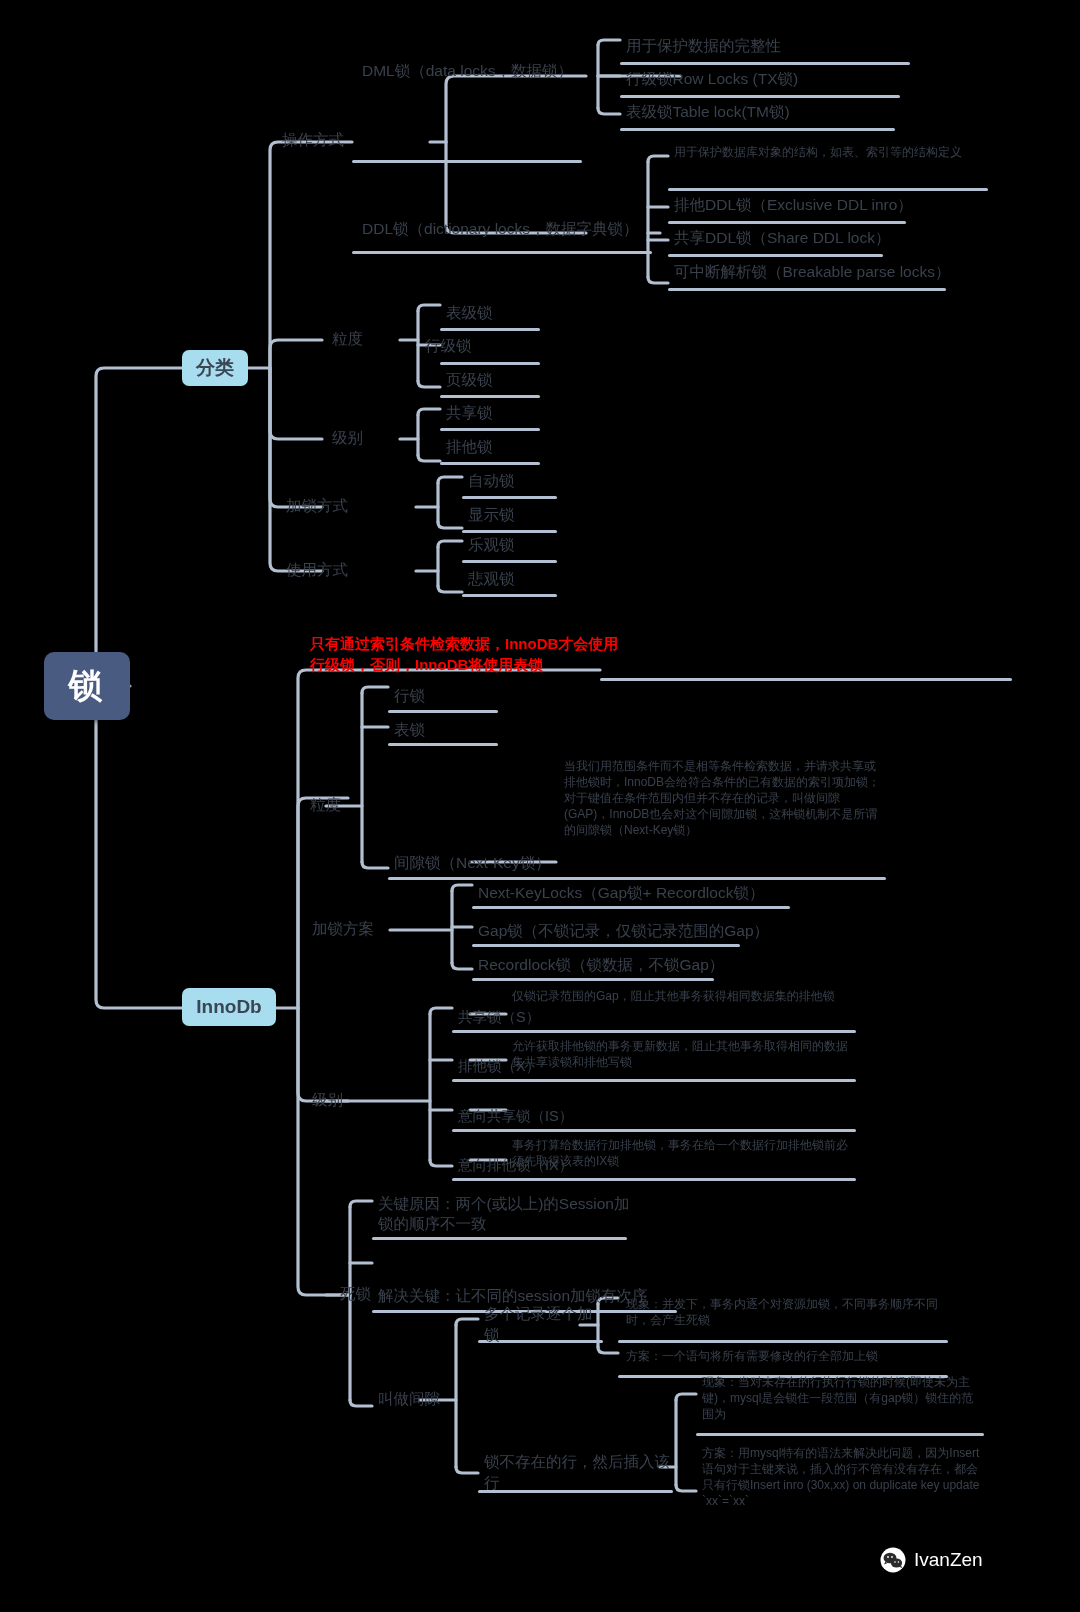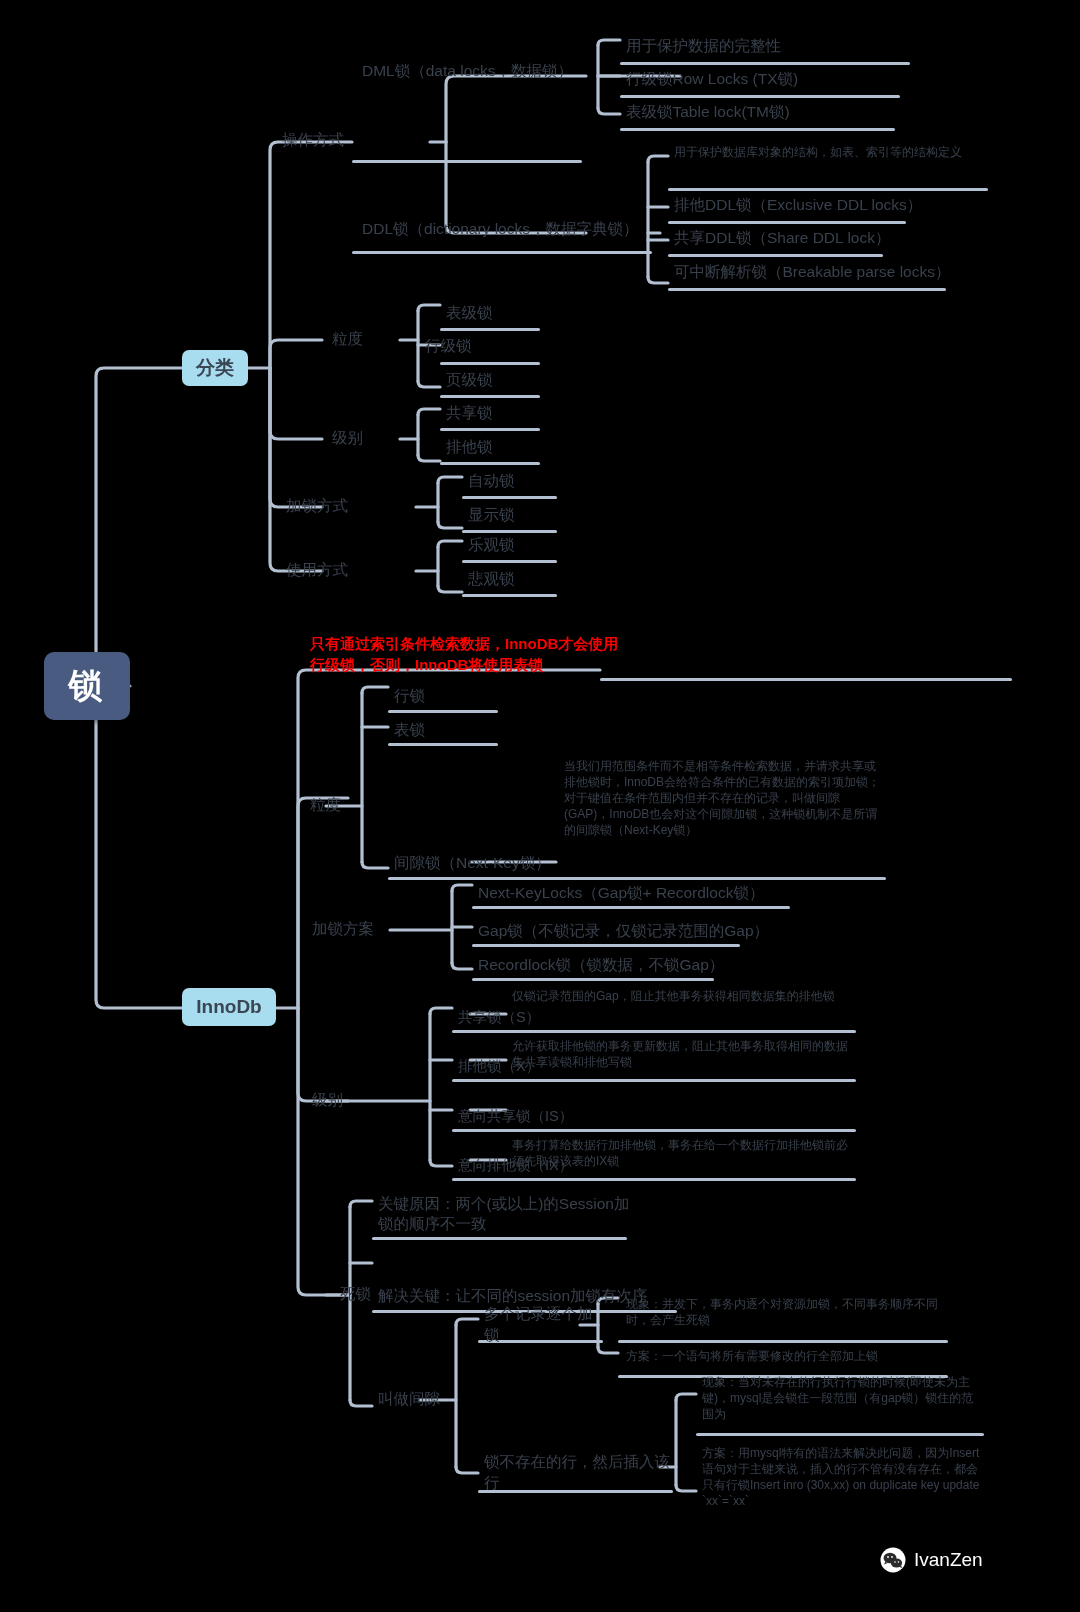--- a/index.html
+++ b/index.html
@@ -206,21 +206,21 @@
 
   <div class="node leaf center" style="left:276px;top:126px;width:100px;height:30px;">操作方式</div>
   <div class="node leaf" style="left:356px;top:58px;width:240px;height:26px;">DML锁（data locks，数据锁）</div>
   <div class="node leaf" style="left:356px;top:216px;width:310px;height:26px;">DDL锁（dictionary locks，数据字典锁）</div>
 
   <div class="node leaf" style="left:620px;top:33px;width:300px;height:26px;">用于保护数据的完整性</div>
   <div class="node leaf" style="left:620px;top:66px;width:300px;height:26px;">行级锁Row Locks (TX锁)</div>
   <div class="node leaf" style="left:620px;top:99px;width:300px;height:26px;">表级锁Table lock(TM锁)</div>
 
   <div class="node leaf sm" style="left:668px;top:142px;width:320px;height:44px;display:block;">用于保护数据库对象的结构，如表、索引等的结构定义</div>
-  <div class="node leaf" style="left:668px;top:192px;width:320px;height:26px;">排他DDL锁（Exclusive DDL locks）</div>
+  <div class="node leaf" style="left:668px;top:192px;width:320px;height:26px;">排他DDL锁（Exclusive DDL inro）</div>
   <div class="node leaf" style="left:668px;top:225px;width:320px;height:26px;">共享DDL锁（Share DDL lock）</div>
   <div class="node leaf" style="left:668px;top:259px;width:320px;height:26px;">可中断解析锁（Breakable parse locks）</div>
 
   <div class="node leaf center" style="left:326px;top:325px;width:70px;height:30px;">粒度</div>
   <div class="node leaf" style="left:440px;top:300px;width:100px;height:26px;">表级锁</div>
   <div class="node leaf" style="left:419px;top:333px;width:100px;height:26px;">行级锁</div>
   <div class="node leaf" style="left:440px;top:367px;width:100px;height:26px;">页级锁</div>
 
   <div class="node leaf center" style="left:326px;top:424px;width:70px;height:30px;">级别</div>
   <div class="node leaf" style="left:440px;top:400px;width:100px;height:26px;">共享锁</div>

